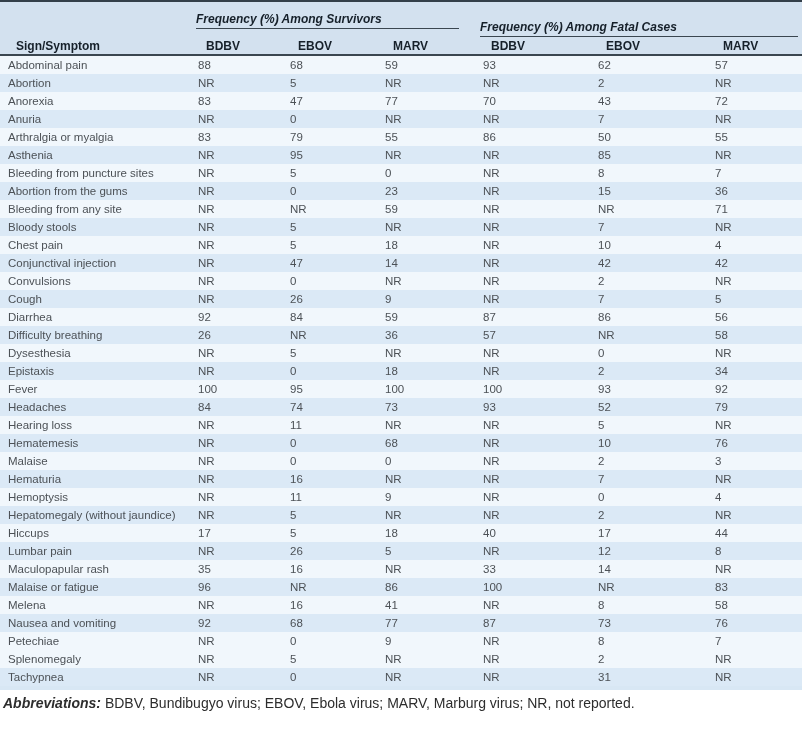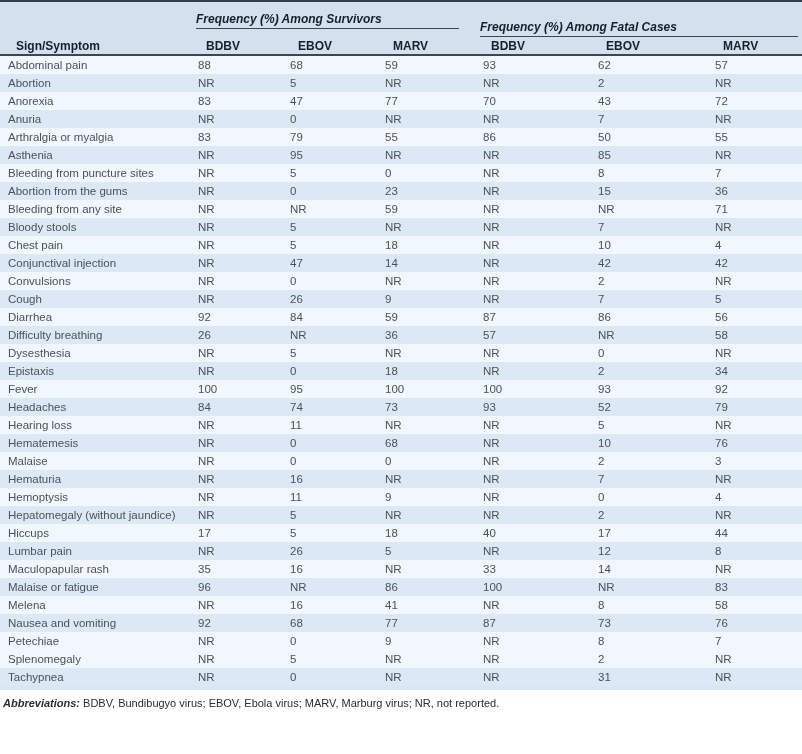--- a/index.html
+++ b/index.html
@@ -70,21 +70,21 @@
   tr.r-light td { background: #f1f7fc; }
   tr.r-blue  td { background: #dbe9f6; }
 
   .bottom-strip {
     width: 802px;
     height: 4px;
     background: #d8e7f4;
   }
   .footnote {
     margin: 7px 0 0 3px;
-    font-size: 11px;
+    font-size: 14px;
     color: #2d2d2d;
     line-height: 13px;
   }
   .footnote .abbr-label {
     font-weight: bold;
     font-style: italic;
   }
 </style>
 </head>
 <body>

